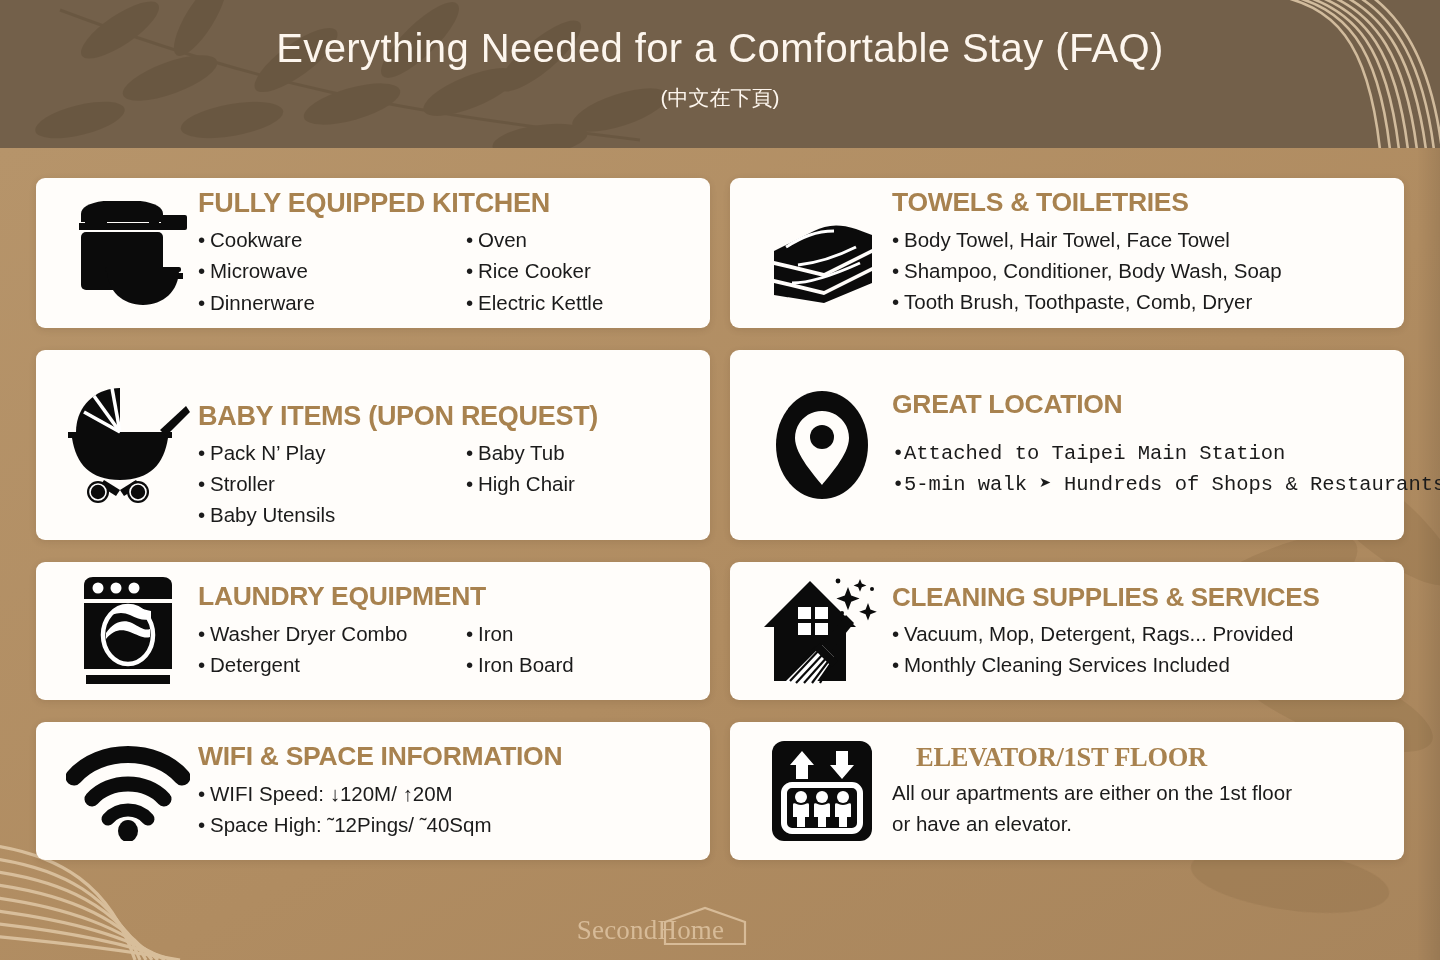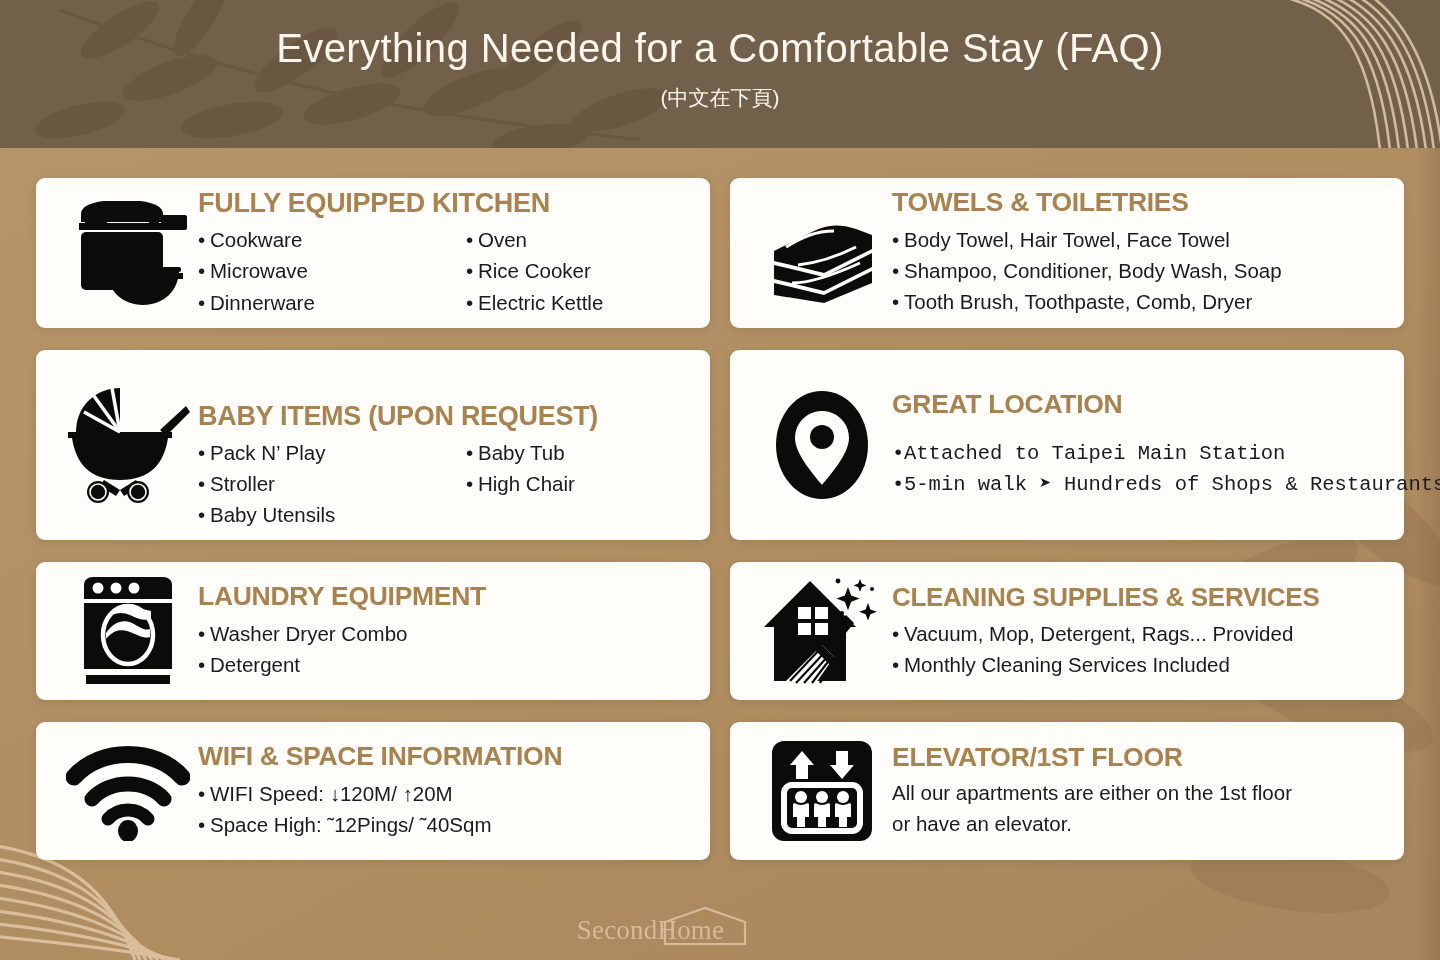--- a/index.html
+++ b/index.html
@@ -69,21 +69,21 @@
   .cols .col-a{grid-column:1;min-width:268px;}
   .cols .col-b{grid-column:2;}
   .plain-text{
     color:#1b1b1b;font-size:20.5px;line-height:1.5;margin:0;
   }
   
   .t-kitchen{font-size:27px;}
   .t-baby{font-size:27px;margin-top:41px;}
   .t-clean{font-size:26px;}
   .t-wifi{font-size:26.5px;}
-  .t-elev{font-size:26.5px;margin-left:0;}
+  .t-elev{font-size:26.5px;margin-left:24px;font-family:Liberation Serif, serif;}
   
   #footer{
     position:absolute;left:0;bottom:14px;width:1301px;
     display:flex;align-items:center;justify-content:center;z-index:5;
   }
   #brand-logo{position:relative;display:inline-block;}
   #brand-logo .brand-text{
     font-family:"Liberation Serif", serif;
     font-size:27px;color:#d7bb98;letter-spacing:0.2px;
     position:relative;z-index:2;
@@ -313,20 +313,24 @@
         <path d="M27 44 C34 38, 44 36, 52 40 C60 44, 66 46, 73 44 L73 36 C64 34, 58 32, 50 32 C40 32, 32 36, 27 44 Z" fill="#ffffff"></path>
       </svg>
     </div>
     <div class="card-body">
       <div class="card-title">LAUNDRY EQUIPMENT</div>
       <div class="cols">
         <ul class="card-lines col-a">
           <li><span class="bullet">•</span><span>Washer Dryer Combo</span></li>
           <li><span class="bullet">•</span><span>Detergent</span></li>
         </ul>
+        <ul class="card-lines col-b">
+          <li><span class="bullet">•</span><span>Iron</span></li>
+          <li><span class="bullet">•</span><span>Iron Board</span></li>
+        </ul>
       </div>
     </div>
   </div>
 
   <div class="card">
     <div class="card-icon">
       <svg width="124" height="116" viewBox="0 0 124 116">
         <g fill="#0b0b0b">
           <path d="M50 8 L96 54 L86 54 L86 108 L14 108 L14 54 L4 54 Z"></path>
           <g fill="#0b0b0b">

